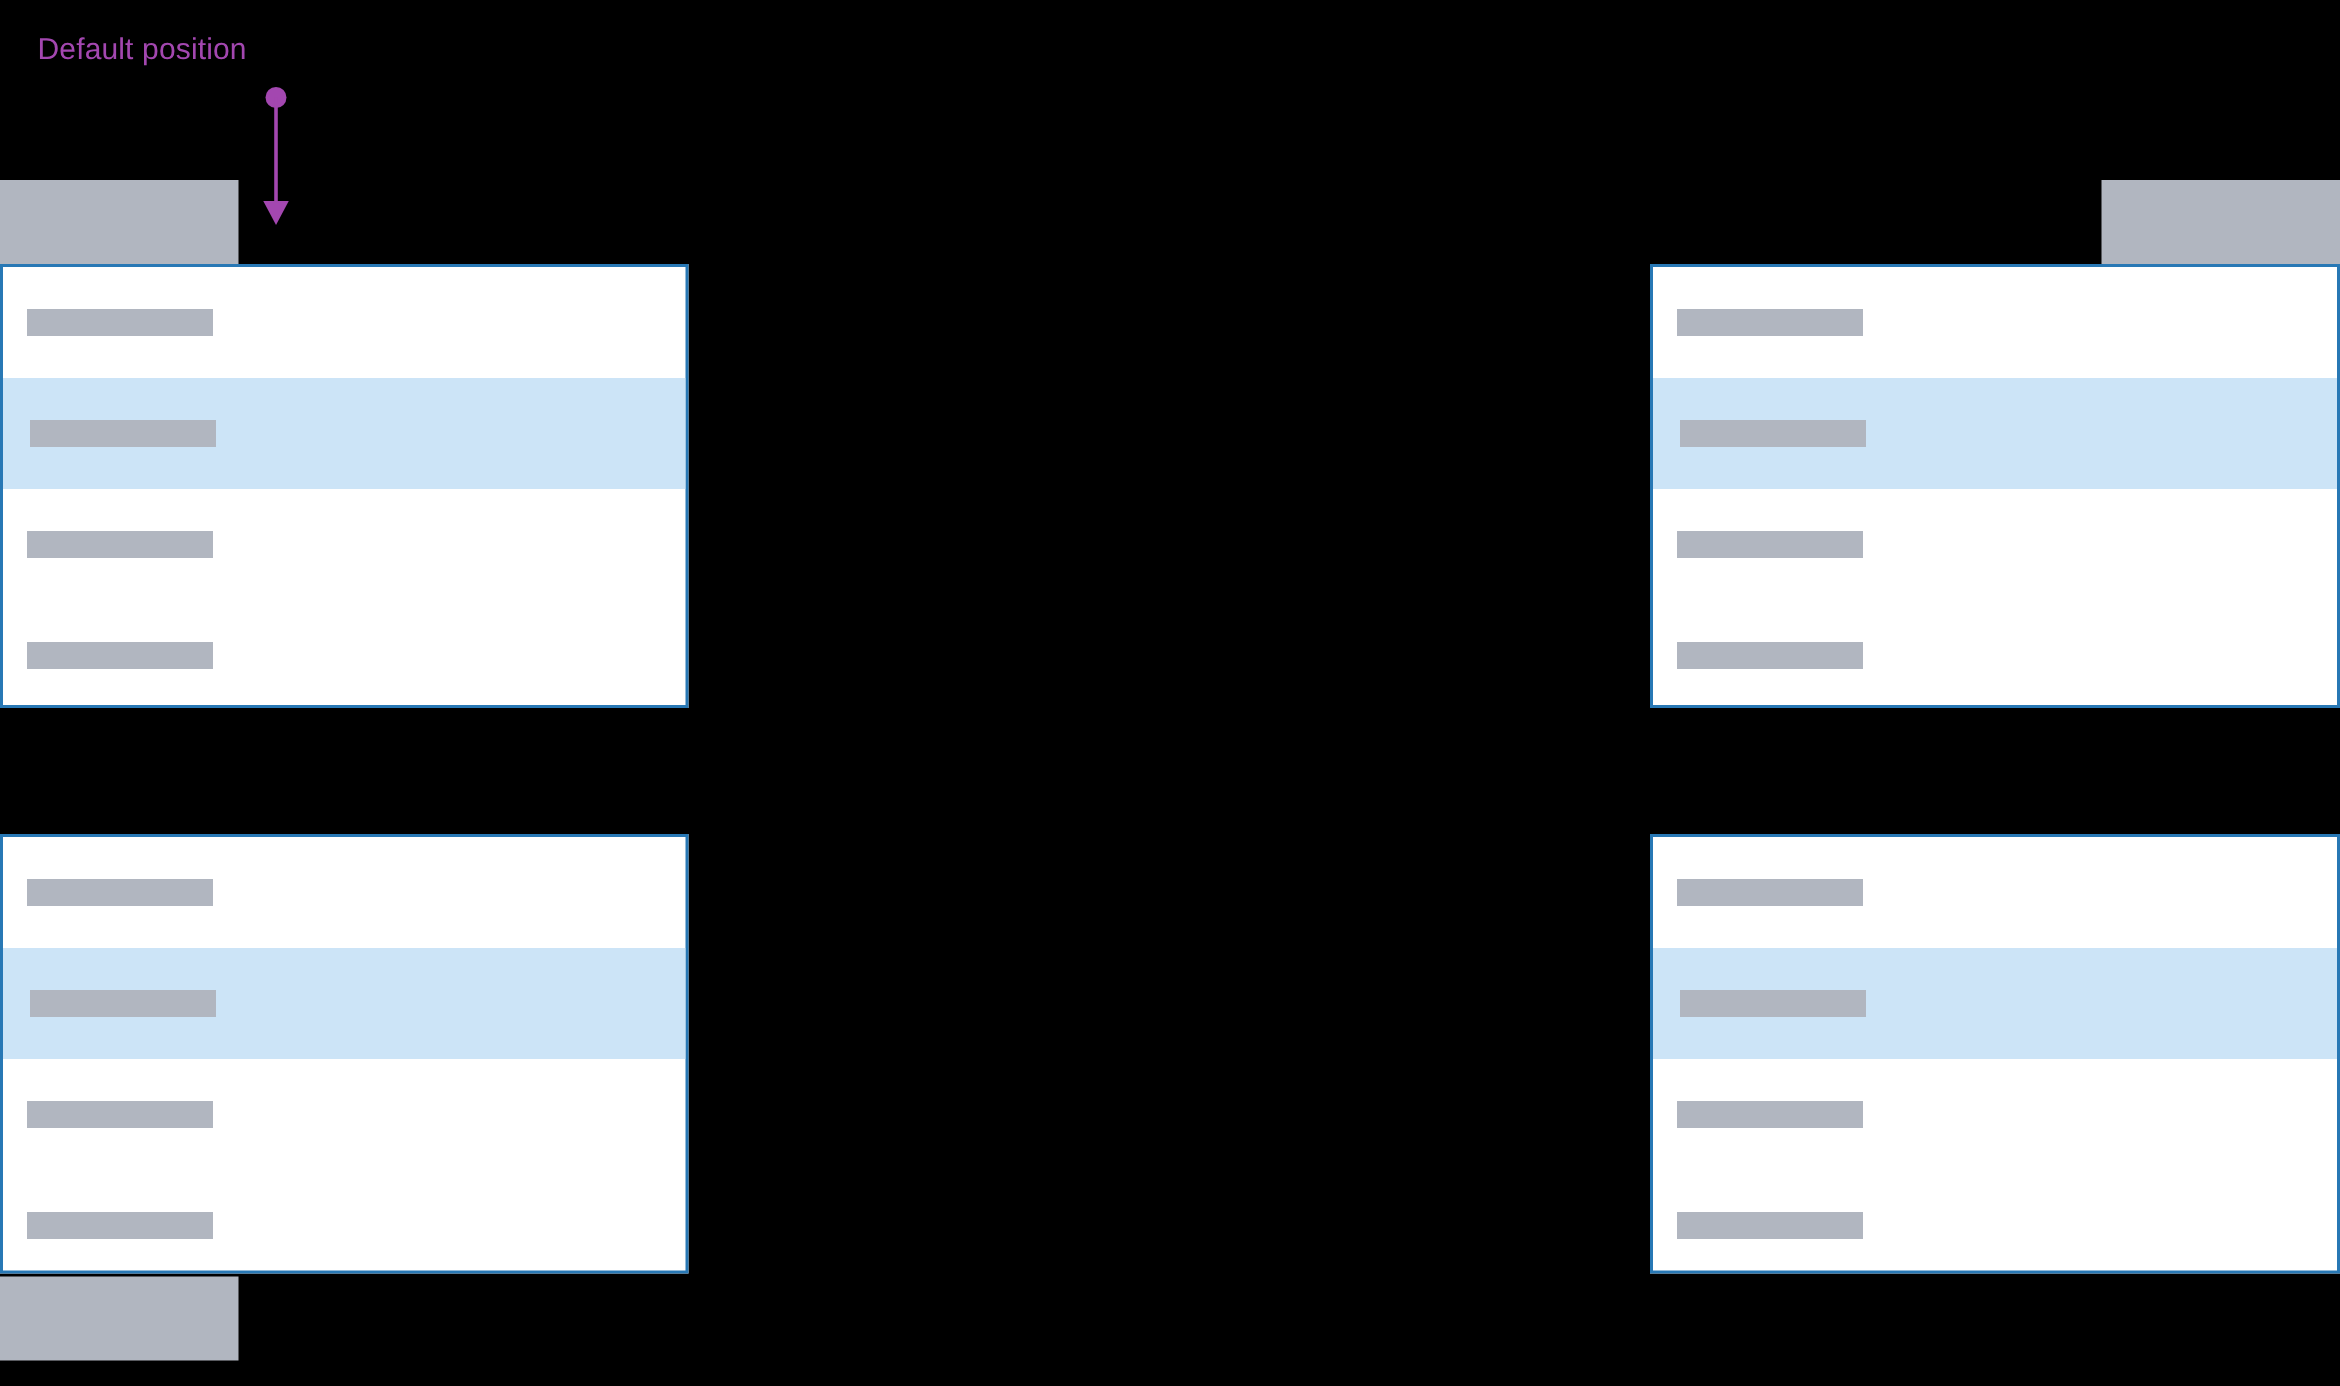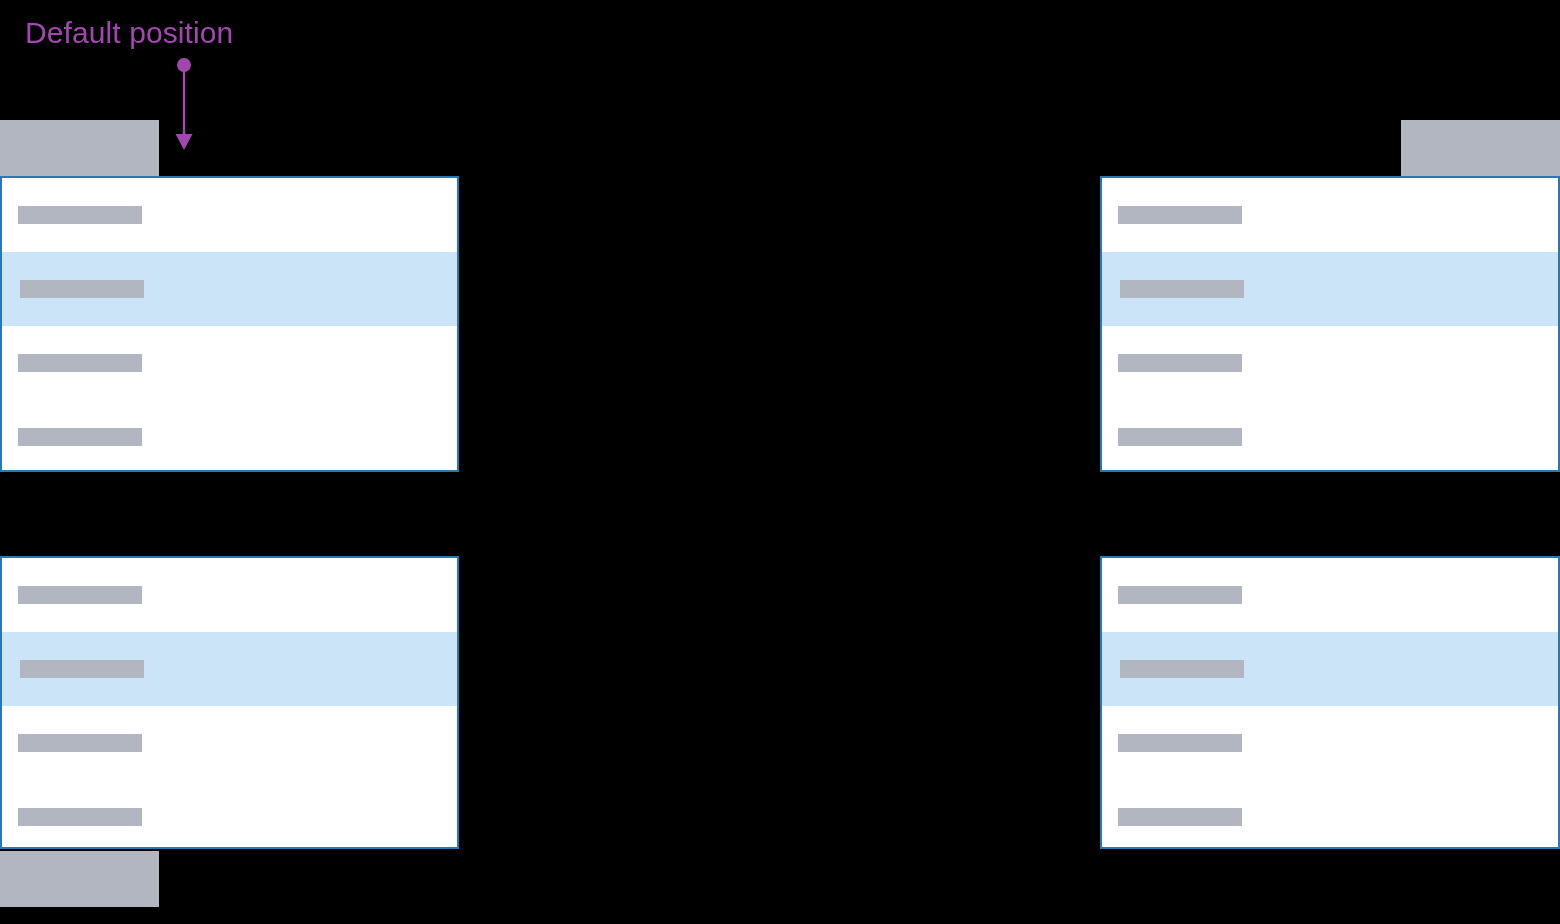--- a/index.html
+++ b/index.html
@@ -17,21 +17,21 @@
     height: 924px;
     background: #000000;
     overflow: hidden;
   }
 
   
   .annotation-label {
     position: absolute;
     left: 25px;
     top: 18px;
-    font-size: 30px;
+    font-size: 20px;
     line-height: 30px;
     letter-spacing: 0.1px;
     color: #a347b0;
     white-space: nowrap;
   }
   .annotation-arrow {
     position: absolute;
     left: 160px;
     top: 52px;
     width: 48px;

